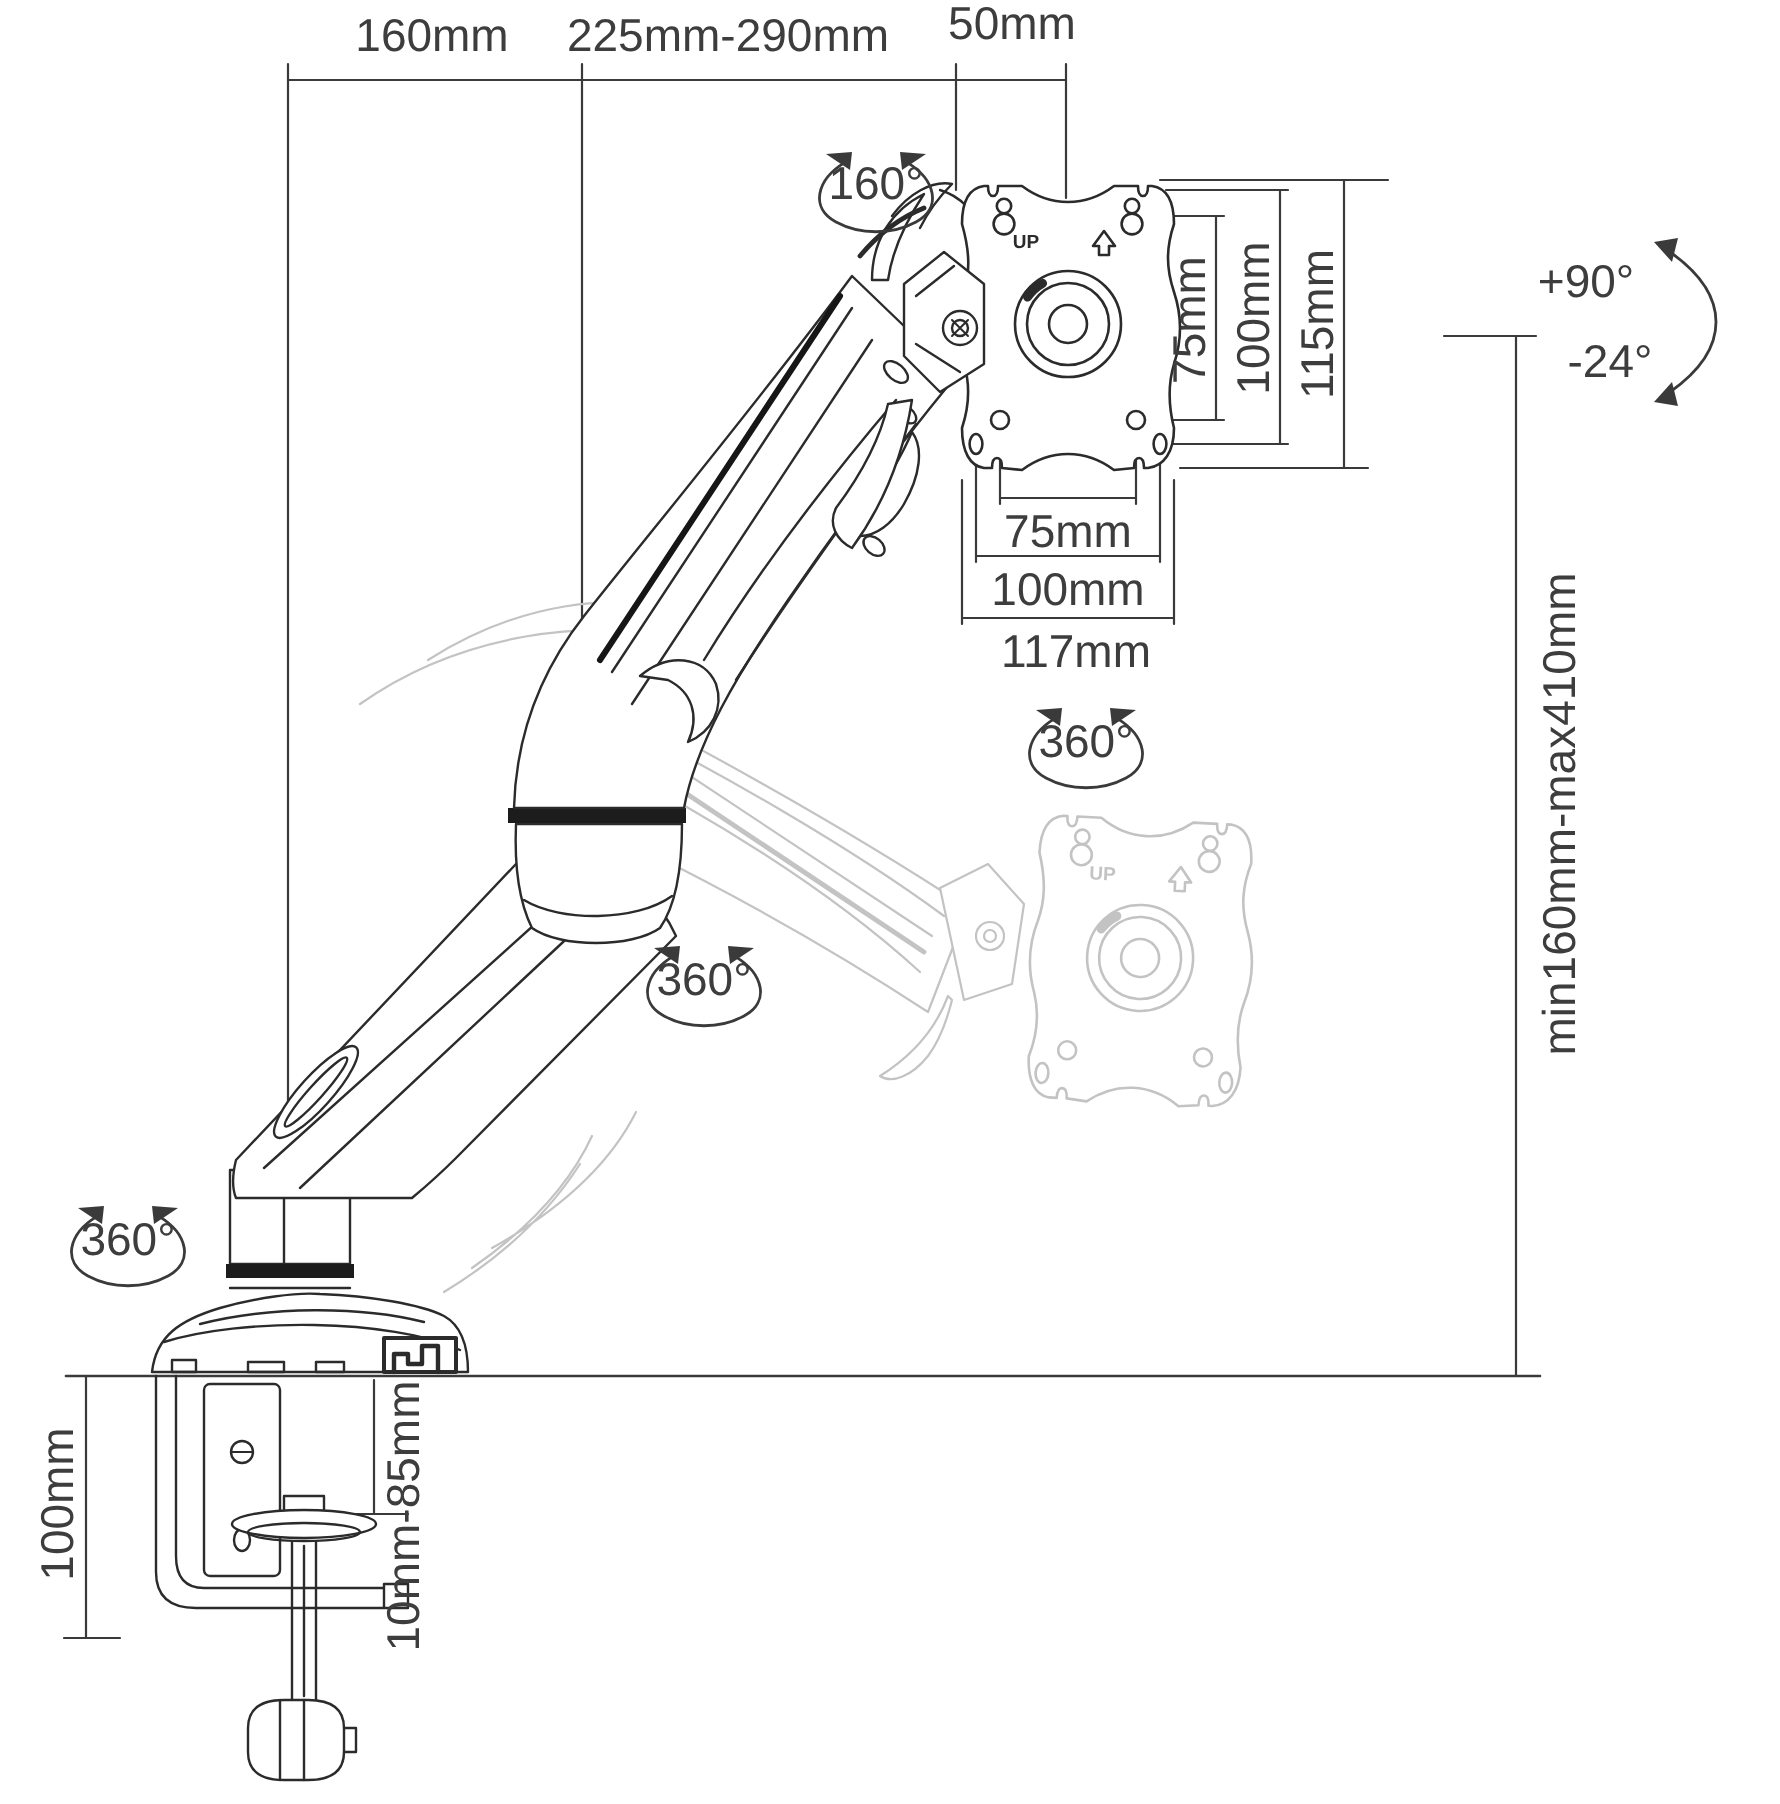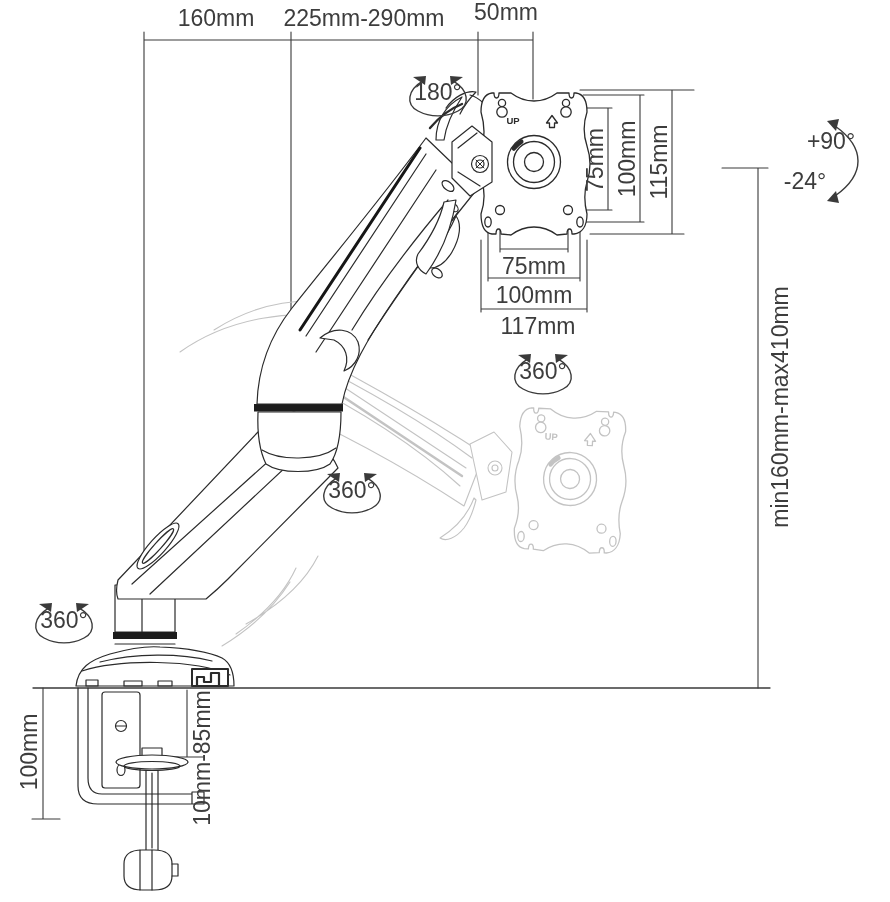--- a/index.html
+++ b/index.html
@@ -156,35 +156,35 @@
         <polygon points="827,201 839,203 836,191" fill="#3a3a3a"></polygon>
       </g>
     </g>
   </svg>
 
   <div>
     <div class="lbl" style="left:216px;top:18px">160mm</div>
     <div class="lbl" style="left:364px;top:18px">225mm-290mm</div>
     <div class="lbl" style="left:506px;top:12px">50mm</div>
 
-    <div class="lbl" style="left:438px;top:92px">180°</div>
+    <div class="lbl" style="left:438px;top:92px">160°</div>
 
     <div class="lbl v" style="left:595px;top:160px">75mm</div>
     <div class="lbl v" style="left:627px;top:159px">100mm</div>
     <div class="lbl v" style="left:659px;top:162px">115mm</div>
 
     <div class="lbl" style="left:534px;top:266px">75mm</div>
     <div class="lbl" style="left:534px;top:295px">100mm</div>
     <div class="lbl" style="left:538px;top:326px">117mm</div>
 
     <div class="lbl" style="left:543px;top:371px">360°</div>
     <div class="lbl" style="left:352px;top:490px">360°</div>
     <div class="lbl" style="left:64px;top:620px">360°</div>
 
-    <div class="lbl" style="left:831px;top:141px">+90°</div>
+    <div class="lbl" style="left:793px;top:141px">+90°</div>
     <div class="lbl" style="left:805px;top:181px">-24°</div>
 
     <div class="lbl v" style="left:780px;top:407px">min160mm-max410mm</div>
     <div class="lbl v" style="left:29px;top:752px">100mm</div>
     <div class="lbl v" style="left:202px;top:758px">10mm-85mm</div>
   </div>
 
 </div>
 
 </body></html>

